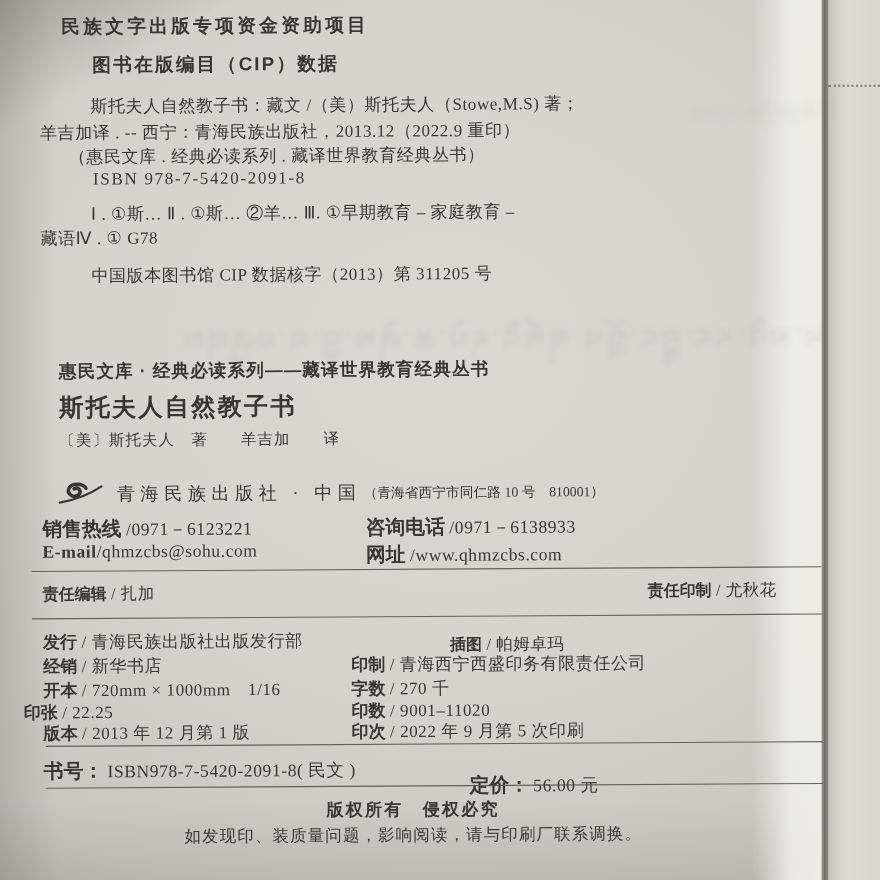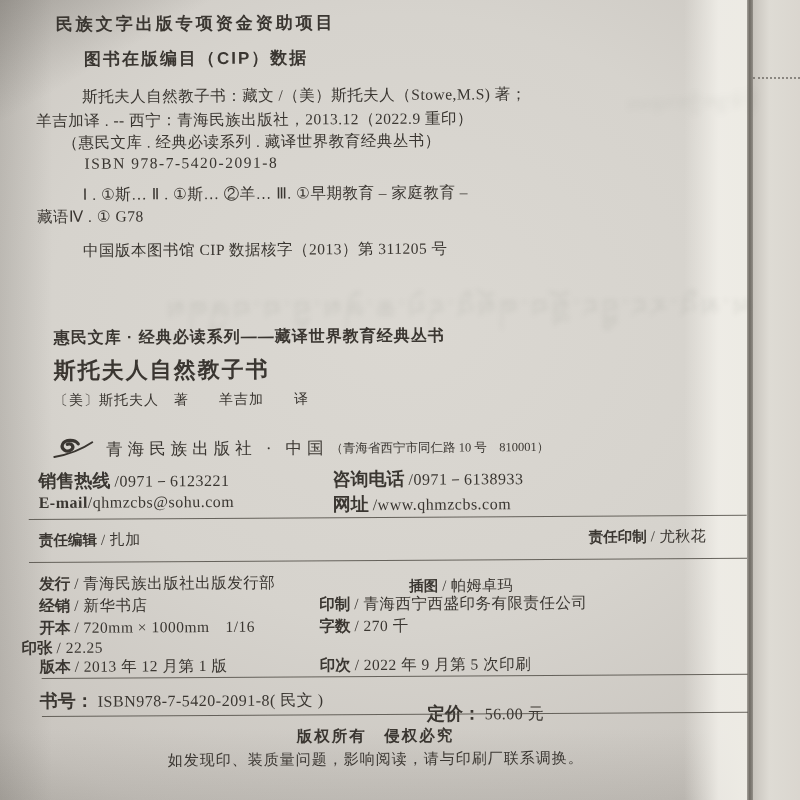--- a/index.html
+++ b/index.html
@@ -193,20 +193,24 @@
       <span class="value">/ 720mm × 1000mm　1/16</span>
     </div>
     <div class="abs pair imp r-zishu">
       <span class="label">字数</span>
       <span class="value">/ 270 千</span>
     </div>
     <div class="abs pair imp r-yinzhang">
       <span class="label">印张</span>
       <span class="value">/ 22.25</span>
     </div>
+    <div class="abs pair imp r-yinshu">
+      <span class="label">印数</span>
+      <span class="value">/ 9001–11020</span>
+    </div>
     <div class="abs pair imp r-banben">
       <span class="label">版本</span>
       <span class="value">/ 2013 年 12 月第 1 版</span>
     </div>
     <div class="abs pair imp r-yinci">
       <span class="label">印次</span>
       <span class="value">/ 2022 年 9 月第 5 次印刷</span>
     </div>
 
     <div class="rule rule3"></div>

